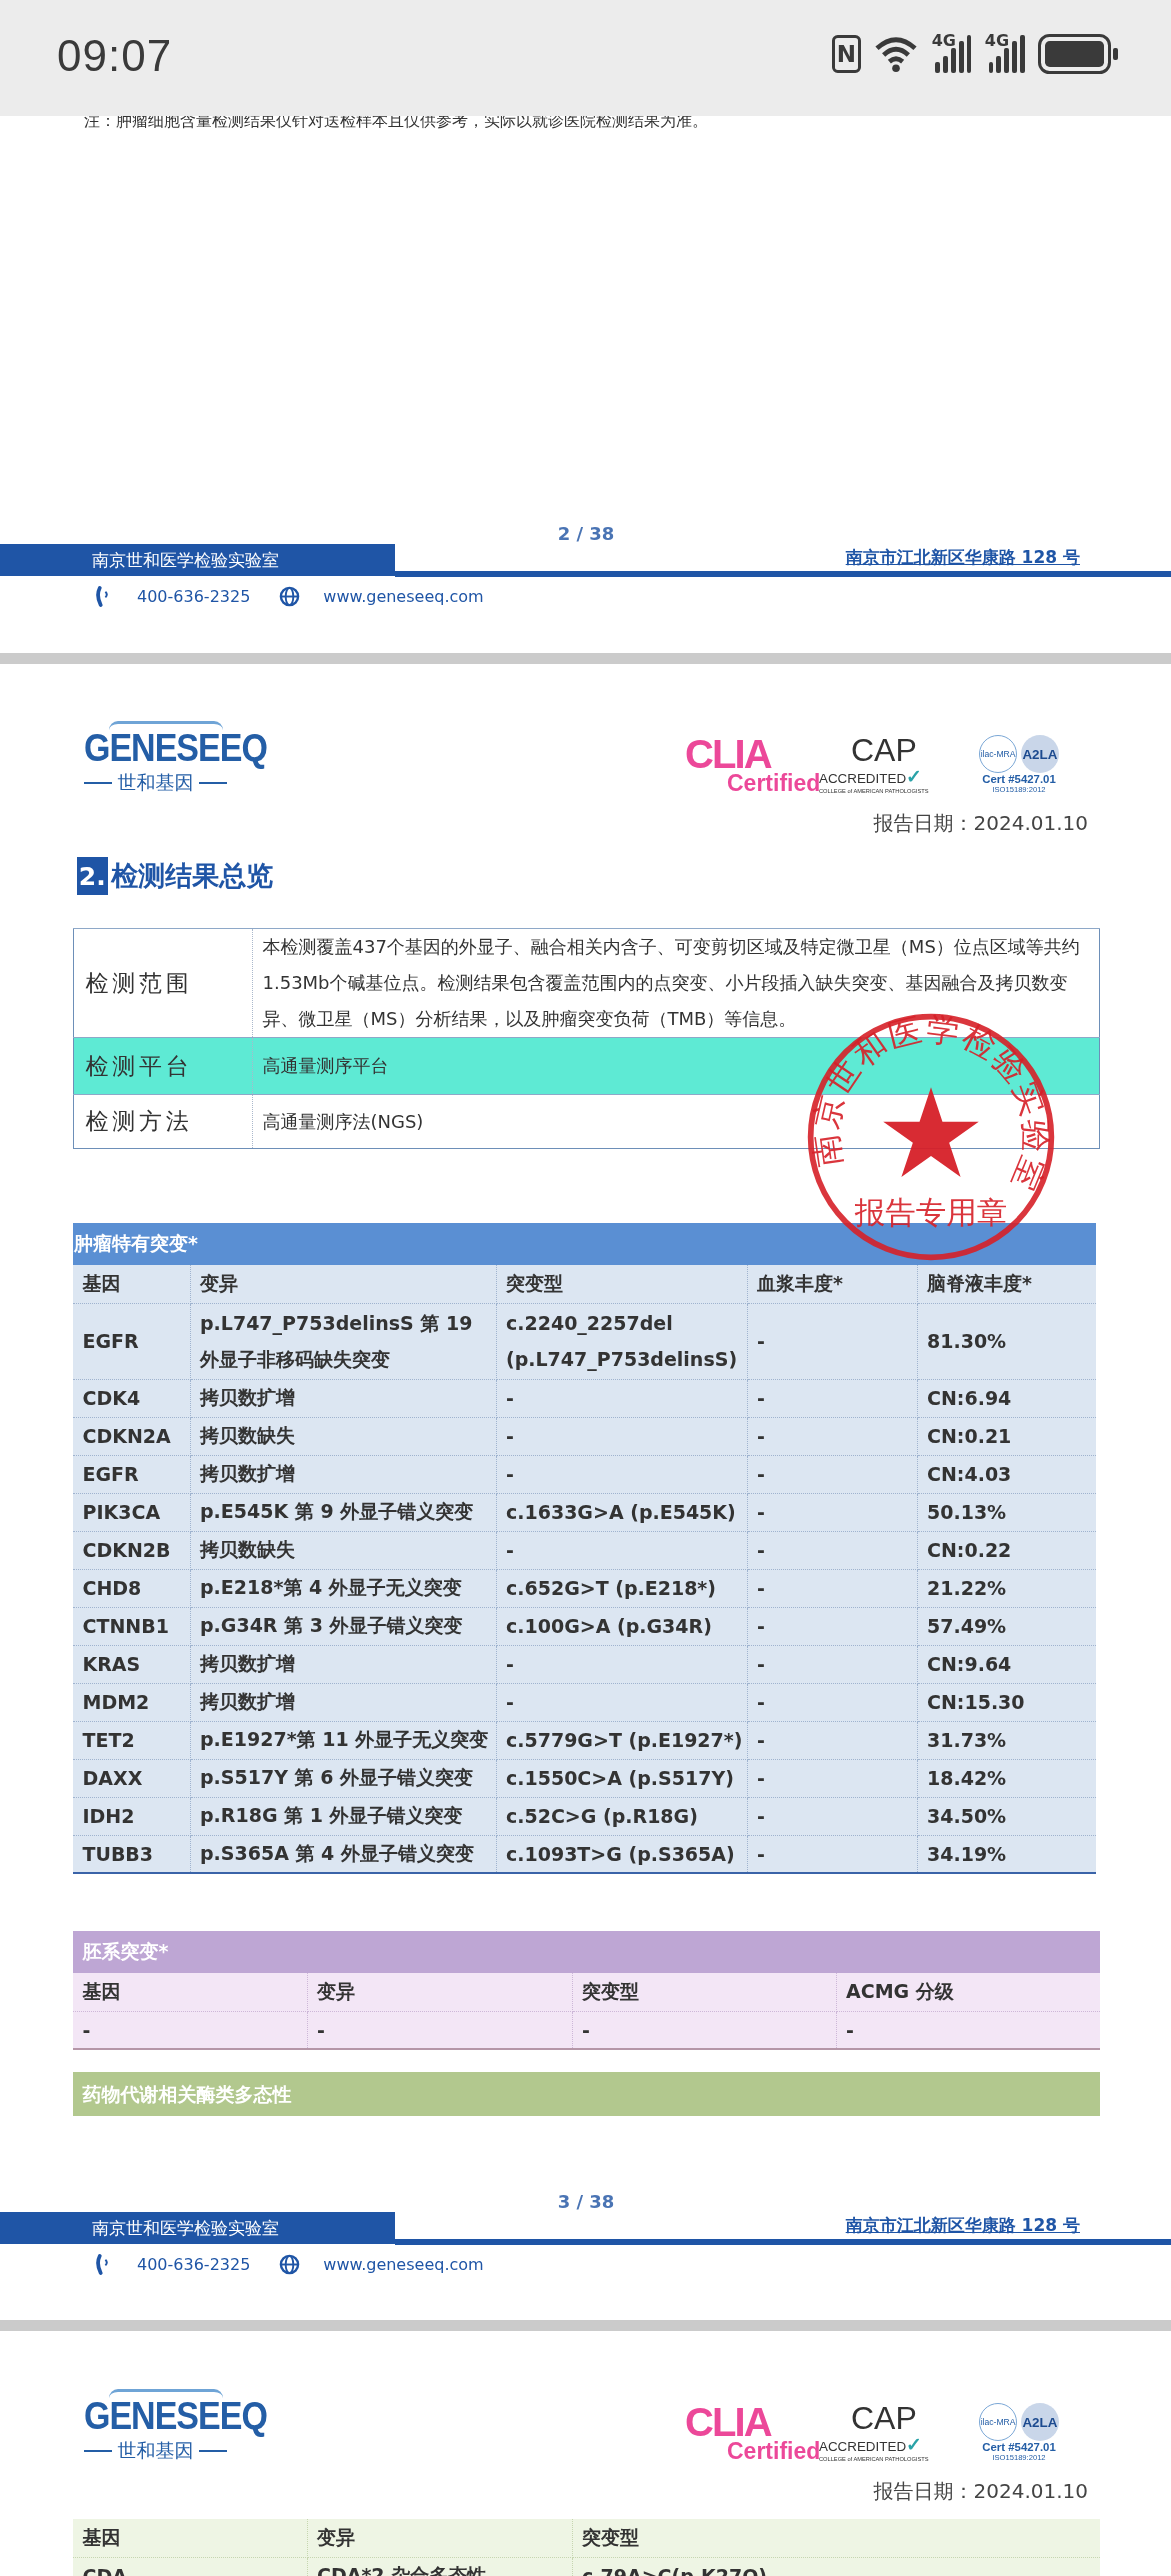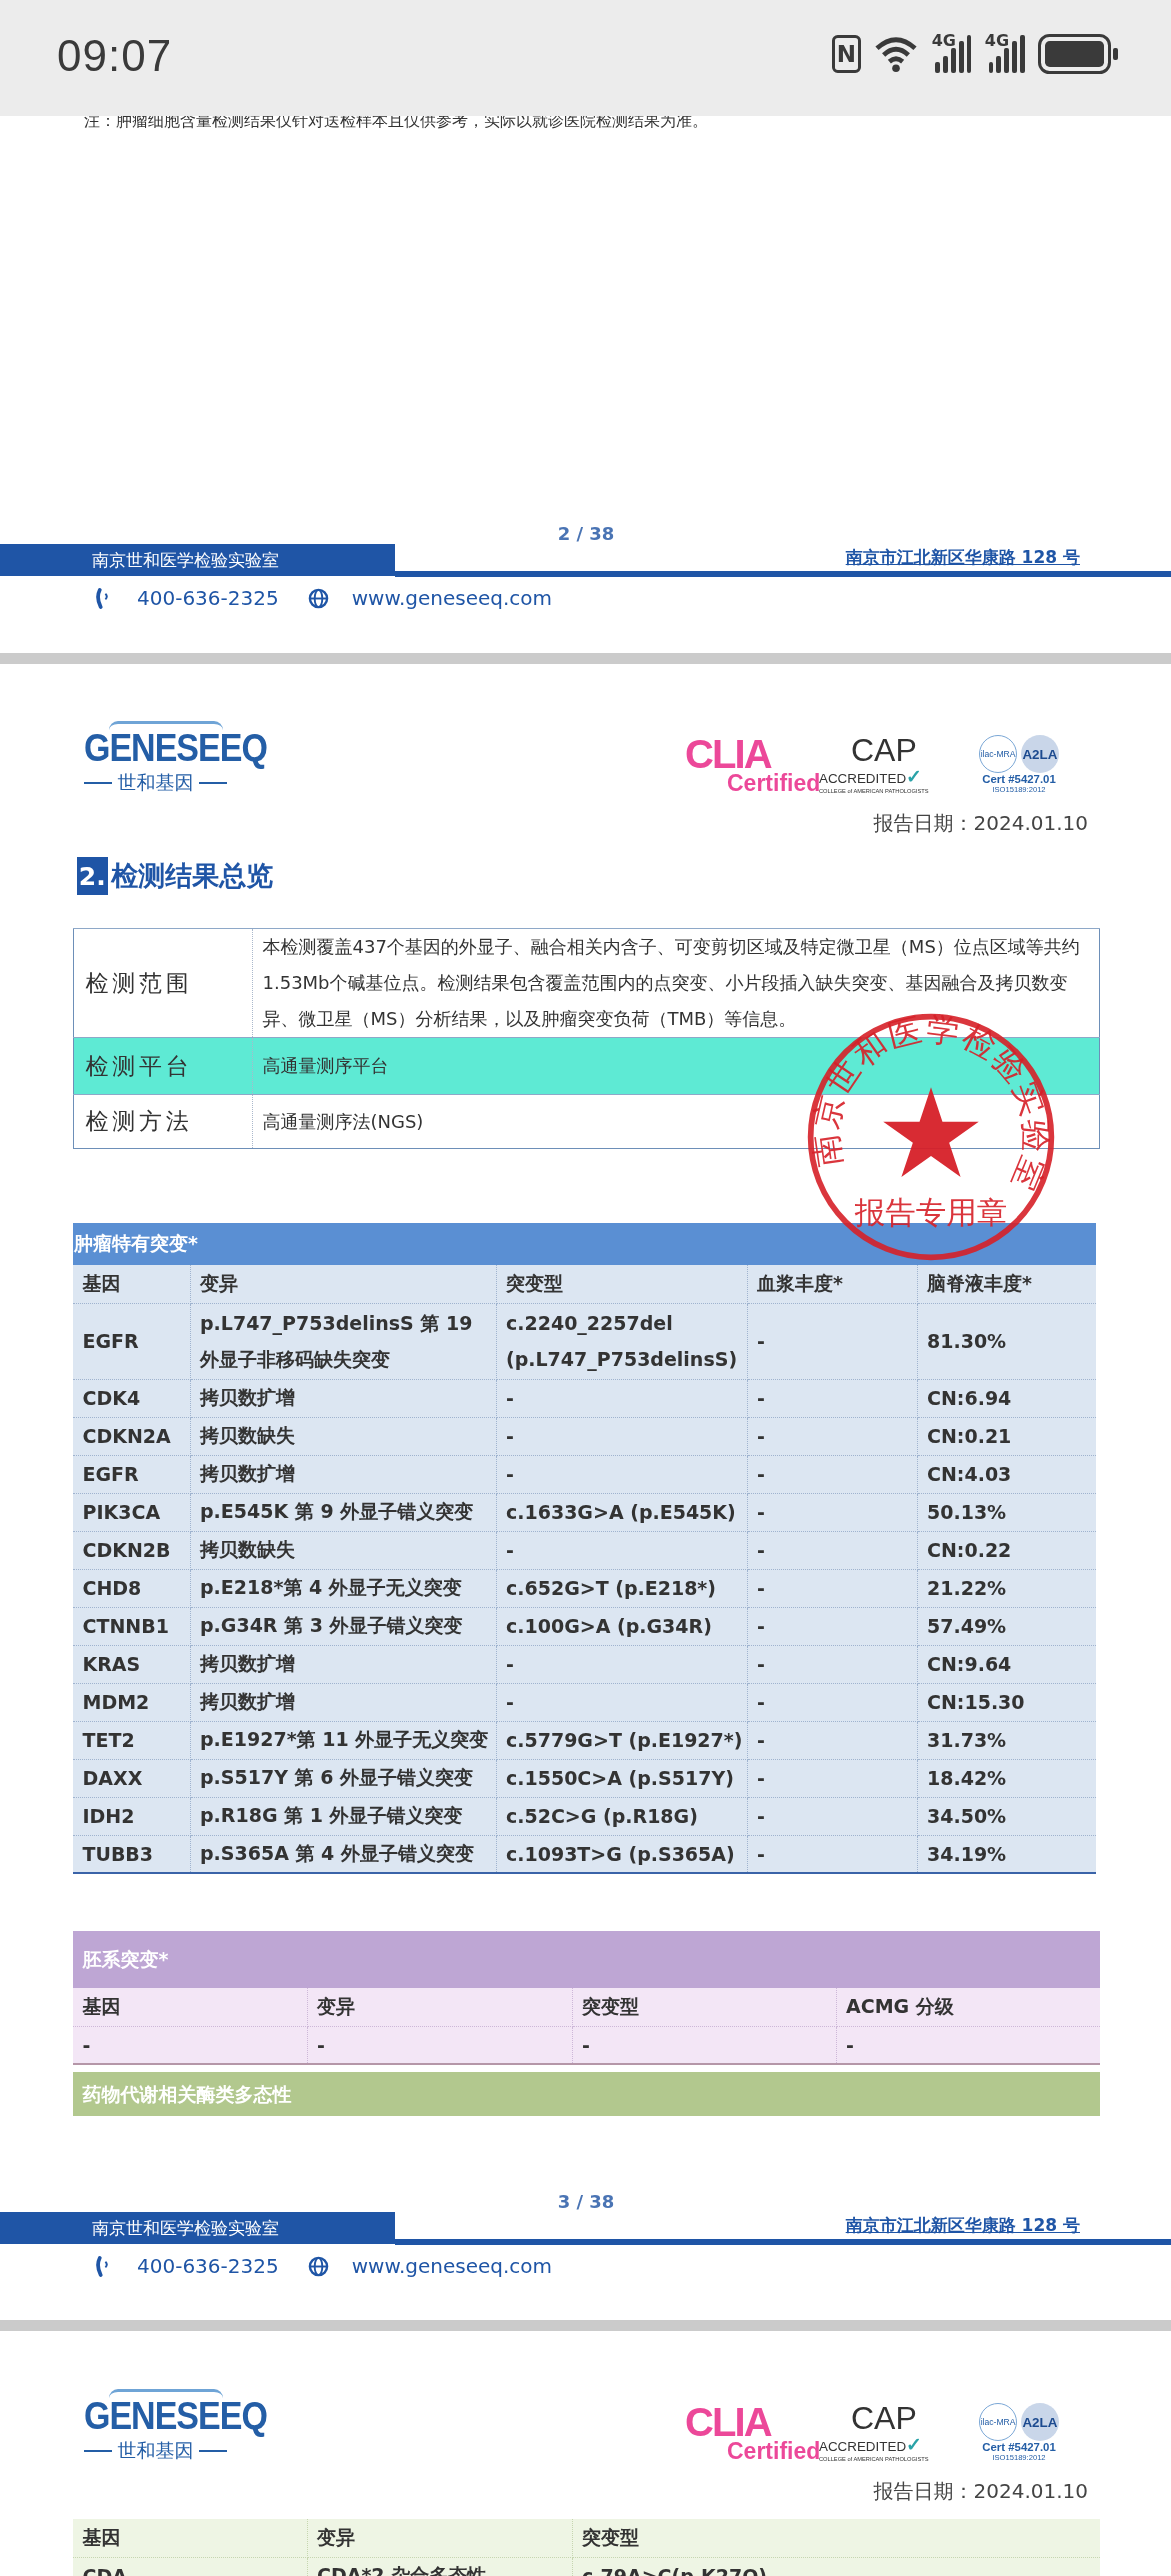--- a/index.html
+++ b/index.html
@@ -20,21 +20,21 @@
   .battery .fill { width: 100%; height: 100%; background: #3a3a3a; border-radius: 4.8px; }
 
   .cut-note { position: absolute; left: 84px; top: 111px; font-size: 16px; color: #333; }
 
   
   .page-footer { position: absolute; left: 0; width: 1172px; height: 95px; }
   .pg-num { position: absolute; left: 0; width: 1172px; text-align: center; top: 0; font-size: 18px; color: #4a74b4; font-weight: bold; }
   .footer-band { position: absolute; left: 0; top: 21px; width: 395px; height: 32px; background: #1f55a6; color: #fff; font-size: 17px; padding: 4.8px 0 0 92px; }
   .footer-line { position: absolute; left: 395px; top: 48px; width: 777px; height: 5.7px; background: #1f55a6; }
   .footer-addr { position: absolute; right: 92px; top: 23px; font-size: 17px; font-weight: bold; color: #1f55a6; text-decoration: underline; }
-  .footer-contact { position: absolute; left: 93px; top: 63px; display: flex; align-items: center; font-size: 20px; color: #1f55a6; }
+  .footer-contact { position: absolute; left: 93px; top: 63px; display: flex; align-items: center; font-size: 16px; color: #1f55a6; }
   .footer-contact .ico { width: 21px; height: 21px; display: inline-flex; align-items: center; justify-content: center; margin-right: 23px; }
   .footer-contact .txt { margin-right: 29px; }
 
   .page-sep { position: absolute; left: 0; width: 1172px; height: 11.4px; background: #cbcbcb; }
 
   
   .page-header { position: absolute; left: 0; width: 1172px; height: 124px; }
   .logo { position: absolute; left: 84px; top: 3.8px; width: 143px; }
   .logo-arch { height: 9.5px; border-top: 3.8px solid #6fa4d6; margin: 0 3.8px 0 25px; border-radius: 19px 19px 0 0; }
   .logo-word { font-family: "Liberation Sans", sans-serif; font-weight: bold; font-size: 34px; color: #245ea6; letter-spacing: -1px; line-height: 34px; transform: scaleY(1.15); }
@@ -77,21 +77,21 @@
   .mut { position: absolute; left: 73px; top: 1223px; width: 1023px; border-collapse: collapse; }
   .mut-head td { background: #5a8fd3; color: #fff; font-size: 19px; font-weight: bold; height: 42px; padding-left: 1px; }
   .mut th, .mut td.c { background: #dce6f2; font-size: 19px; color: #333; text-align: left; padding: 0 0 0 9.5px; border-bottom: 1.4px dotted #9fb3cf; border-right: 1.4px dotted #9fb3cf; height: 38px; font-weight: bold; }
   .mut th { height: 38px; }
   .mut td.c:last-child, .mut th:last-child { border-right: none; }
   .mut tr.last td.c { border-bottom: 2.9px solid #3a63a8; }
   .mut td.tall { line-height: 36px; height: 76px; }
 
   
   .germ { position: absolute; left: 73px; top: 1931px; width: 1027px; border-collapse: collapse; }
-  .germ-head td { background: #bea6d4; color: #fff; font-size: 19px; font-weight: bold; height: 57px; padding-left: 9.5px; }
+  .germ-head td { background: #bea6d4; color: #fff; font-size: 19px; font-weight: bold; height: 42px; padding-left: 9.5px; }
   .germ th, .germ td.c { background: #f3e6f6; font-size: 19px; color: #333; text-align: left; padding-left: 9.5px; height: 38px; border-bottom: 1.4px dotted #cdb7d8; border-right: 1.4px dotted #cdb7d8; font-weight: bold; }
   .germ th:last-child, .germ td.c:last-child { border-right: none; }
   .germ tr.last td.c { border-bottom: 2.9px solid #b596a8; }
 
   .drug-head { position: absolute; left: 73px; top: 2072px; width: 1027px; height: 44px; background: #b2c88e; color: #fff; font-size: 19px; font-weight: bold; padding: 9.5px 0 0 9.5px; }
 
   
   .p4 { position: absolute; left: 73px; top: 2519px; width: 1027px; border-collapse: collapse; }
   .p4 th, .p4 td { background: #eef5e4; font-size: 19px; color: #333; text-align: left; padding-left: 9.5px; height: 38px; border-bottom: 1.4px dotted #c6d6b0; border-right: 1.4px dotted #c6d6b0; font-weight: bold; }
   .p4 th:last-child, .p4 td:last-child { border-right: none; }

